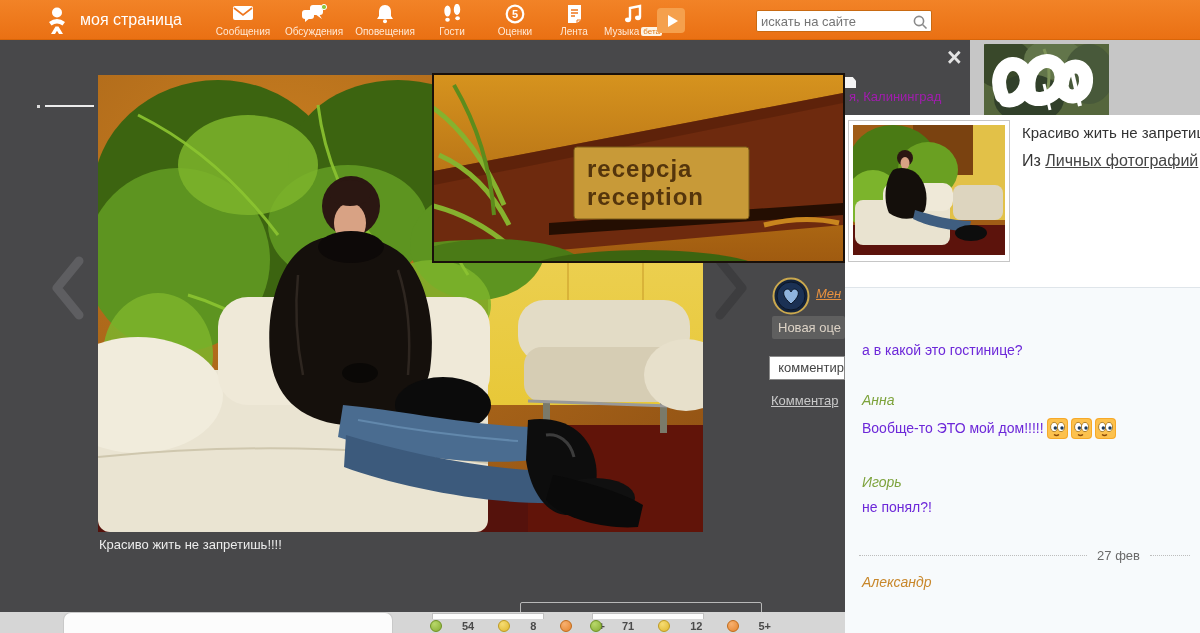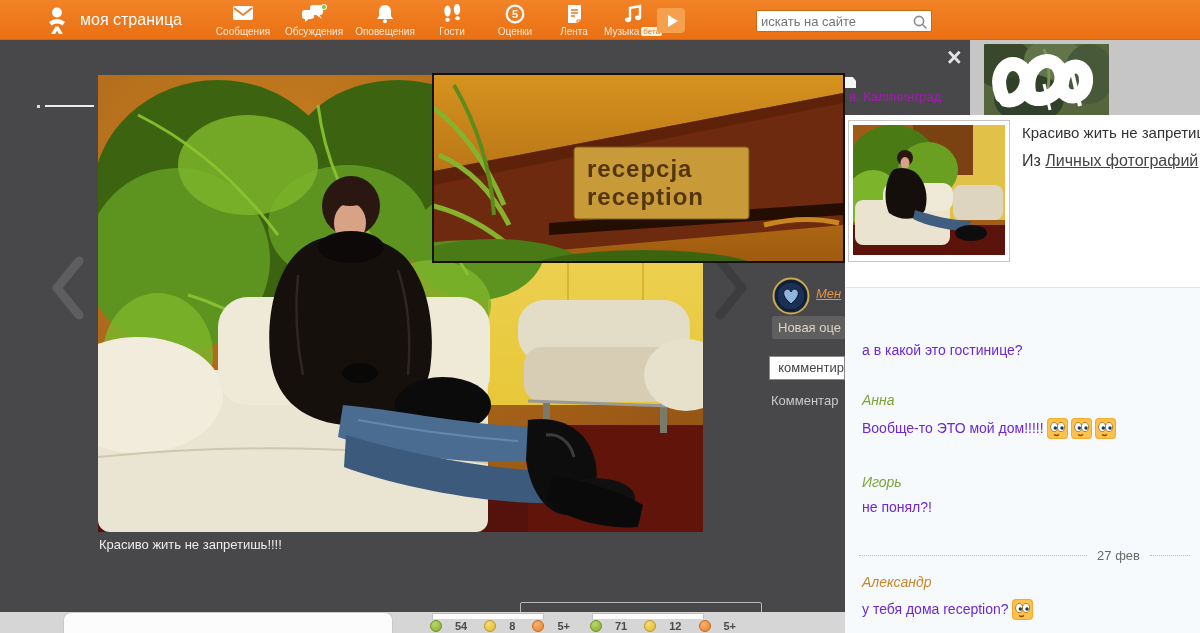--- a/index.html
+++ b/index.html
@@ -54,21 +54,21 @@
   #award-icon { position:absolute; left:772px; top:277px; width:38px; height:38px; z-index:5; }
   #menu-link { position:absolute; left:816px; top:286px; color:#e8913f; font-size:13px; font-style:italic;
                text-decoration:underline; z-index:5; white-space:nowrap; cursor:pointer; }
   #new-rating-btn { position:absolute; left:772px; top:316px; width:73px; height:23px; background:#5f5f5f;
                     border-radius:2px; color:#ddd3c6; font-size:13px; line-height:23px; padding-left:6px;
                     overflow:hidden; white-space:nowrap; z-index:5; cursor:pointer; }
   #mini-input { position:absolute; left:769px; top:356px; width:76px; height:24px; background:#fff;
                 border:1px solid #8a8a8a; font-size:13px; color:#444; line-height:22px; padding-left:5px;
                 overflow:hidden; white-space:nowrap; z-index:5; cursor:text;text-align:right; }
   #comments-link { position:absolute; left:771px; top:393px; color:#c9c9c9; font-size:13px;
-                   z-index:5; white-space:nowrap; cursor:pointer; }
+                   text-decoration:underline; z-index:5; white-space:nowrap; cursor:pointer; }
 
   
   #panel { position:absolute; left:845px; top:115px; width:355px; height:518px; background:#fff; z-index:20; }
   #thumb-box { position:absolute; left:3px; top:5px; width:162px; height:142px; background:#fff;
                border:1px solid #c6c6c6; padding:4px; cursor:pointer; }
   #panel-title { position:absolute; left:177px; top:9px; font-size:15px; color:#333; white-space:nowrap; }
   #from-line { position:absolute; left:177px; top:37px; font-size:16px; color:#333; white-space:nowrap; }
   #from-line a { color:#444; text-decoration:underline; cursor:pointer; }
   #comments-region { position:absolute; left:0; top:172px; width:355px; height:346px;
                      background:#f7fafc; border-top:1px solid #dfe5ea; }
@@ -82,21 +82,21 @@
   .c-text { position:absolute; left:17px; font-size:14px; color:#6d28d9; white-space:nowrap; }
   .smiley { display:inline-block; width:21px; height:21px; vertical-align:-6px; margin-left:3px; }
 
   
   #bottom-strip { position:absolute; left:0; top:612px; width:845px; height:21px; background:#d6d6d6; z-index:3; }
   #strip-white { position:absolute; left:63px; top:0; width:330px; height:21px; background:#fcfcfc;
                  border:1px solid #c9c9c9; border-bottom:none; border-radius:8px 8px 0 0; }
   .thumb-top { position:absolute; top:1px; width:112px; height:6px; background:#fdfdfd;
                border:1px solid #c0c0c0; border-bottom:none; }
   #thumb-top-1 { left:432px; } #thumb-top-2 { left:592px; }
-  .rating-group { position:absolute; top:8px; display:flex; align-items:center; gap:13px;
+  .rating-group { position:absolute; top:8px; display:flex; align-items:center; gap:20px;
                   font-size:11px; font-weight:bold; color:#4a4a4a; }
   #rating-g1 { left:430px; } #rating-g2 { left:590px; }
   .rdot { width:12px; height:12px; border-radius:50%; display:inline-block; }
   .rdot.g { background:radial-gradient(circle at 35% 30%,#b8d86a,#86ac34); border:1px solid #6f9222; }
   .rdot.y { background:radial-gradient(circle at 35% 30%,#f6dc74,#e0b82e); border:1px solid #bd9a20; }
   .rdot.o { background:radial-gradient(circle at 35% 30%,#f7b070,#e5852e); border:1px solid #c06a1a; }
   .rnum { margin-right:4px; }
 </style>
 </head>
 <body>
@@ -419,31 +419,20 @@
       <div class="c-name green" style="top:186px">Игорь</div>
       <div class="c-text" style="top:211px">не понял?!</div>
 
       <div class="date-row" style="top:260px">
         <span class="dotline"></span>
         <span class="date-label">27 фев</span>
         <span class="dotline short"></span>
       </div>
 
       <div class="c-name orange" style="top:286px">Александр</div>
-      <div class="c-text" style="top:311px">
-        <span>у тебя дома reception?</span><span class="smiley"><svg viewBox="0 0 21 21" width="21" height="21">
-              <rect width="21" height="21" rx="4" fill="#f7a928"></rect>
-              <rect x="1" y="1" width="19" height="19" rx="3.5" fill="#fcc14e"></rect>
-              <ellipse cx="7.2" cy="9" rx="3.6" ry="4.6" fill="#fff" stroke="#9a6a10" stroke-width="0.8"></ellipse>
-              <ellipse cx="14" cy="9" rx="3.6" ry="4.6" fill="#fff" stroke="#9a6a10" stroke-width="0.8"></ellipse>
-              <circle cx="8.3" cy="10" r="1.7" fill="#1c3a5c"></circle>
-              <circle cx="15" cy="10" r="1.7" fill="#1c3a5c"></circle>
-              <path d="M7,16.5 Q9.5,18.5 12,16.5" stroke="#8a4a08" stroke-width="1.4" fill="none"></path>
-            </svg></span>
-      </div>
     </div>
   </div>
 
   <div id="bottom-strip">
     <div id="strip-white"></div>
     <div id="thumb-top-1" class="thumb-top"></div>
     <div id="thumb-top-2" class="thumb-top"></div>
     <div id="rating-g1" class="rating-group">
       <span class="rdot g"></span>
         <span class="rnum">54</span>

